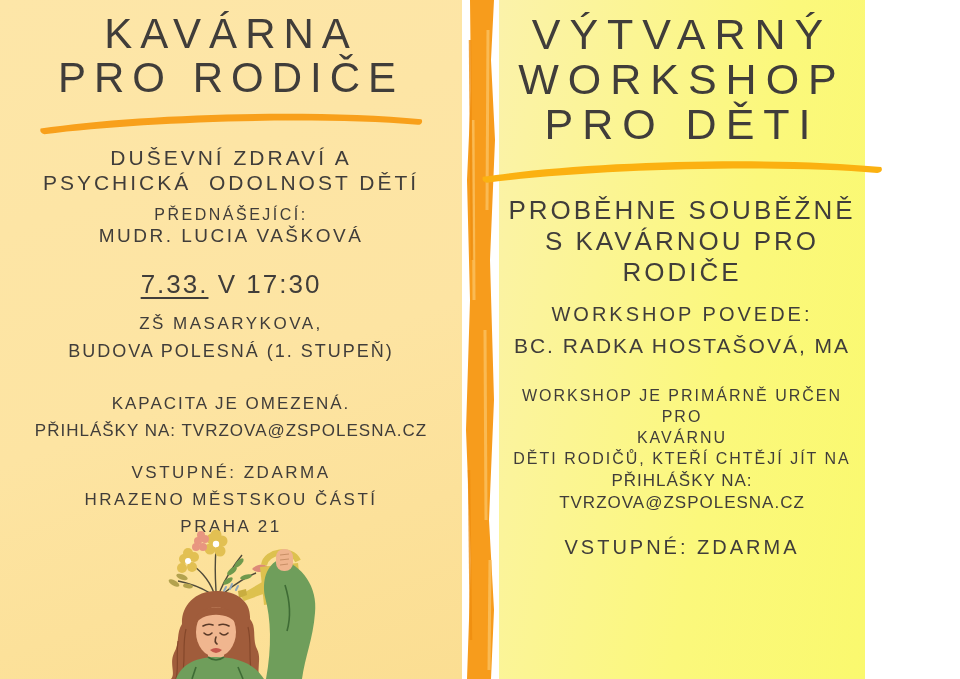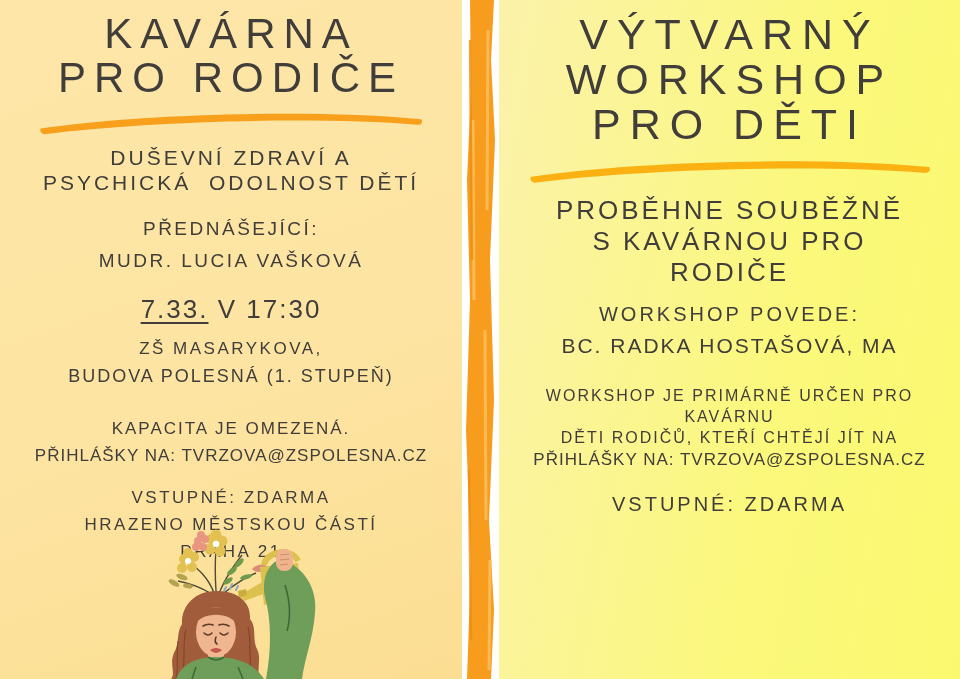--- a/index.html
+++ b/index.html
@@ -3,29 +3,29 @@
 <meta charset="utf-8">
 <style>
   html,body{margin:0;padding:0;}
   #flyer{
     position:relative; width:960px; height:679px; overflow:hidden;
     font-family:"Liberation Sans", sans-serif;
     color:#403d3a;
   }
   .panel{position:absolute; top:0; height:679px; text-align:center;}
   #panel-left{left:0; width:462px; background:linear-gradient(160deg,#fde6a8 0%,#fde4a2 55%,#fbde92 100%);}
-  #panel-right{left:499px; width:461px; background:linear-gradient(100deg,#fbf2aa 0%,#fbf87c 60%,#faf96e 100%);}
+  #panel-right{left:499px; width:366px; background:linear-gradient(100deg,#fbf2aa 0%,#fbf87c 60%,#faf96e 100%);}
   #divider{position:absolute; left:461px; top:0; width:40px; height:679px;}
   .col{position:relative; display:flex; flex-direction:column; align-items:center; padding-top:12px;}
   .title{font-size:42px; line-height:1.05; letter-spacing:8px; font-weight:400; white-space:nowrap;}
   .title-r{font-size:43px; line-height:1.05; letter-spacing:9px; font-weight:400; white-space:nowrap;}
   .underline-swoosh{margin-top:8px;}
   .sub-l{margin-top:10px; font-size:21px; line-height:1.18; letter-spacing:3px; white-space:pre-wrap;}
-  .speaker-label{margin-top:22px; font-size:19px; letter-spacing:2.5px;}
-  .speaker-name{margin-top:10px; font-size:19px; letter-spacing:2.5px;}
+  .speaker-label{margin-top:10px; font-size:16px; letter-spacing:2.5px;}
+  .speaker-name{margin-top:1px; font-size:19px; letter-spacing:2.5px;}
   .datetime{margin-top:22px; font-size:26px; letter-spacing:2px;}
   .datetime .u{text-decoration:underline; text-underline-offset:4px; text-decoration-thickness:1.5px;}
   .venue1{margin-top:14px; font-size:17px; letter-spacing:2.5px;}
   .venue2{margin-top:7px; font-size:18px; letter-spacing:2px;}
   .cap1{margin-top:32px; font-size:17px; letter-spacing:2px;}
   .cap2{margin-top:7px; font-size:17px; letter-spacing:1px;}
   .fee1{margin-top:22px; font-size:17px; letter-spacing:2.5px;}
   .fee2,.fee3{margin-top:7px; font-size:17px; letter-spacing:2.5px;}
   .sub-r{margin-top:10px; font-size:26px; line-height:1.18; letter-spacing:3px;}
   .leader-label{margin-top:16px; font-size:20px; letter-spacing:3px;}

